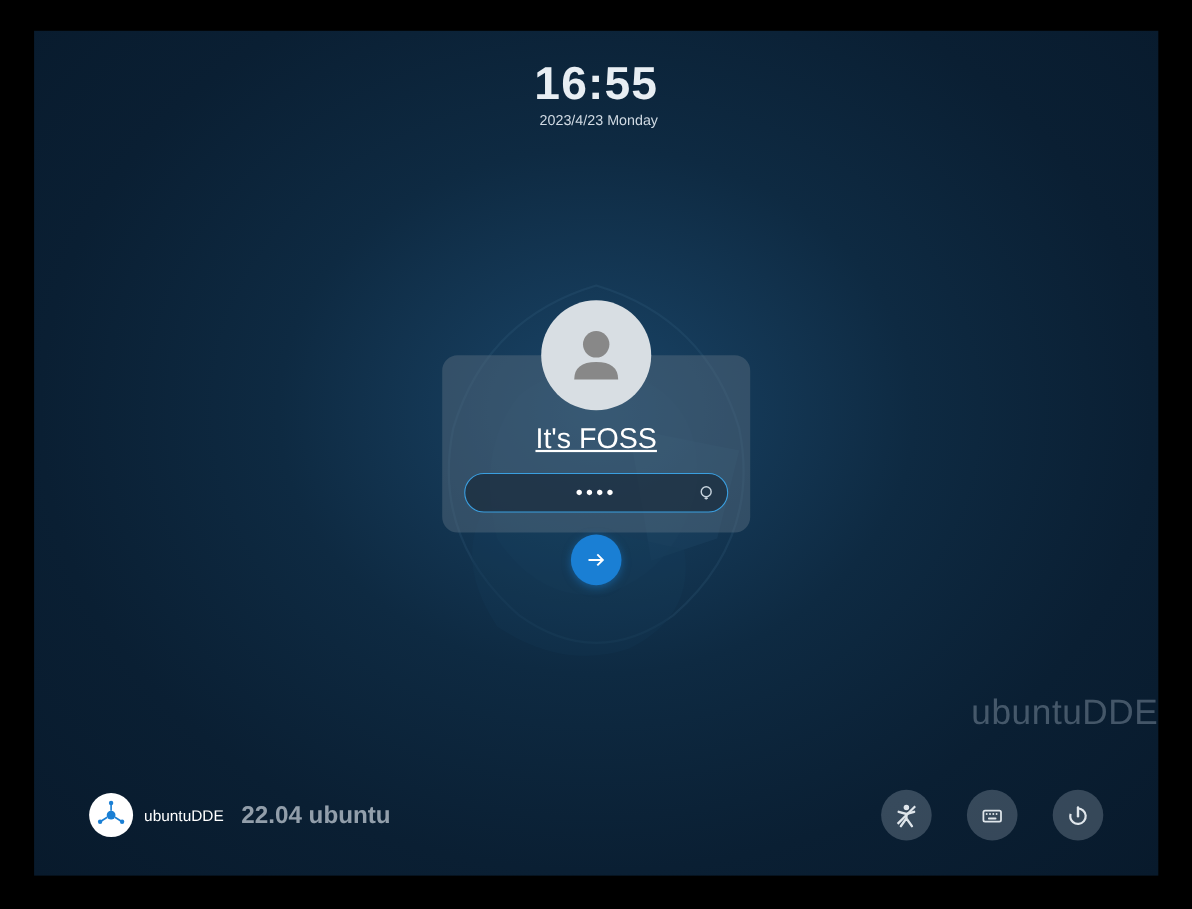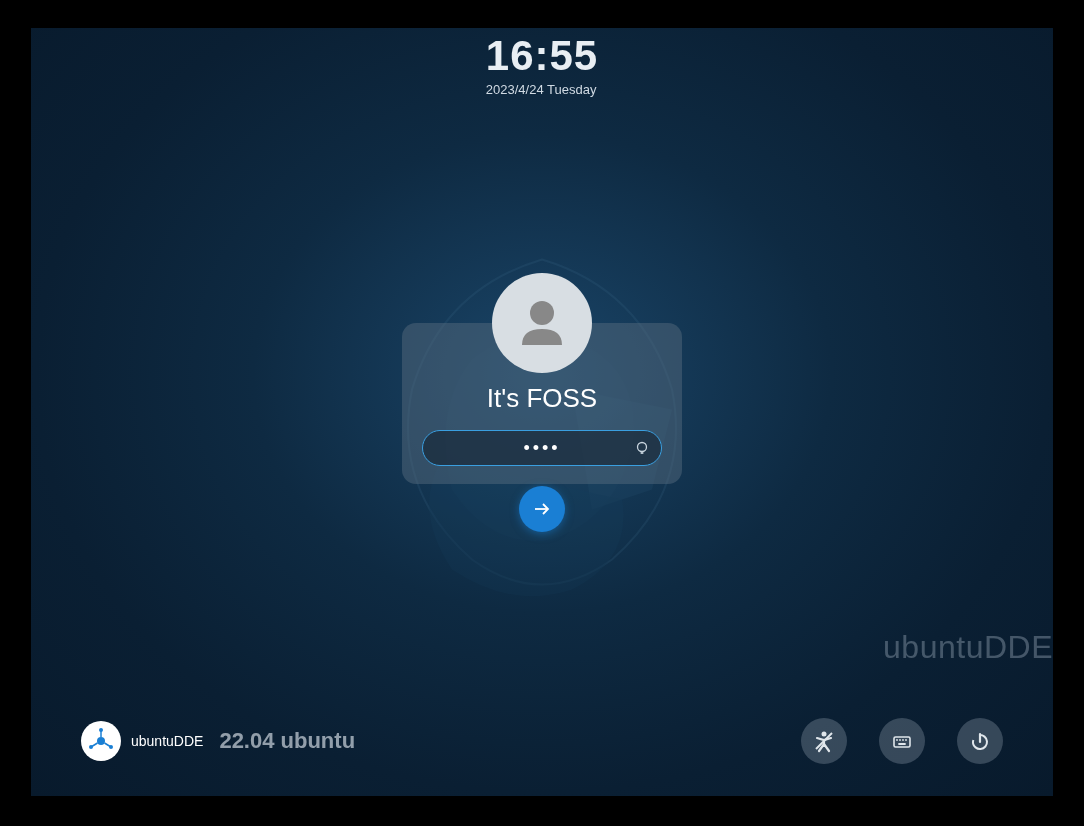--- a/index.html
+++ b/index.html
@@ -32,24 +32,24 @@
       left: 50%;
       top: 50%;
       transform: translate(-50%, -45%);
       width: 500px;
       height: 450px;
       opacity: 0.25;
     }
     
     .clock-area {
       position: absolute;
-      top: 4px;
+      top: 24px;
       left: 50%;
       transform: translateX(-50%);
-      text-align: left;
+      text-align: right;
       color: #e8eef3;
     }
     
     .time {
       font-size: 42px;
       font-weight: 600;
       letter-spacing: 1px;
     }
     
     .date {
@@ -82,20 +82,21 @@
       display: flex;
       align-items: center;
       justify-content: center;
     }
     
     .username {
       color: #fff;
       font-size: 26px;
       margin-bottom: 16px;
       font-weight: 400;
+      text-decoration: underline;
     }
     
     .password-field {
       position: relative;
       width: 100%;
     }
     
     .password-input {
       width: 100%;
       height: 36px;
@@ -212,21 +213,21 @@
 
   <svg class="wallpaper-shape" viewBox="0 0 500 450">
     <path d="M 250 50 Q 150 80 120 180 Q 100 280 180 350 Q 250 400 320 350 Q 400 280 380 180 Q 350 80 250 50 Z" fill="none" stroke="#4a7a9a" stroke-width="2" opacity="0.6"></path>
     <path d="M 180 150 Q 140 200 160 280 Q 200 340 260 330 Q 320 310 340 240 Q 350 170 300 140 Q 230 110 180 150 Z" fill="#2a5a7a" opacity="0.4"></path>
     <path d="M 280 180 L 380 200 L 360 280 L 300 300 Z" fill="#3a6a8a" opacity="0.5"></path>
     <path d="M 150 250 Q 120 300 160 360 Q 220 400 280 380 Q 340 350 330 290 Z" fill="#1a4a6a" opacity="0.5"></path>
   </svg>
 
   <div class="clock-area">
     <div class="time">16:55</div>
-    <div class="date">2023/4/24 Tuesday</div>
+    <div class="date">2023/4/23 Monday</div>
   </div>
 
   <div class="login-card">
     <div class="avatar">
       <svg width="60" height="60" viewBox="0 0 60 60">
         <circle cx="30" cy="20" r="12" fill="#888"></circle>
         <path d="M 10 52 Q 10 36 30 36 Q 50 36 50 52 Z" fill="#888"></path>
       </svg>
     </div>
     <div class="username">It's FOSS</div>

